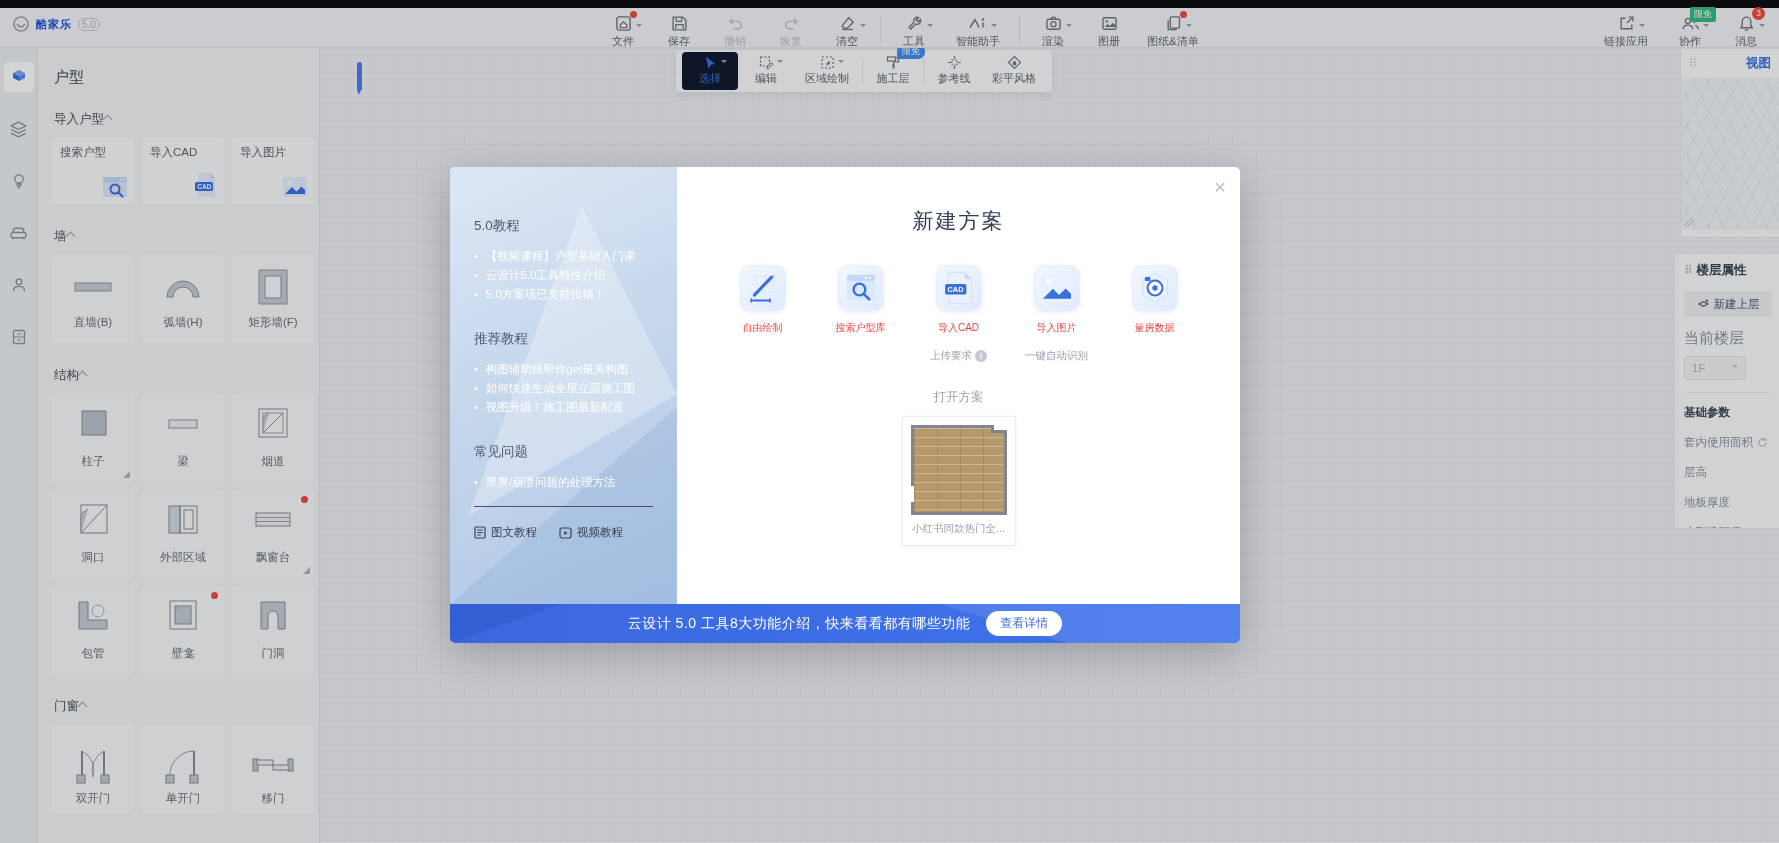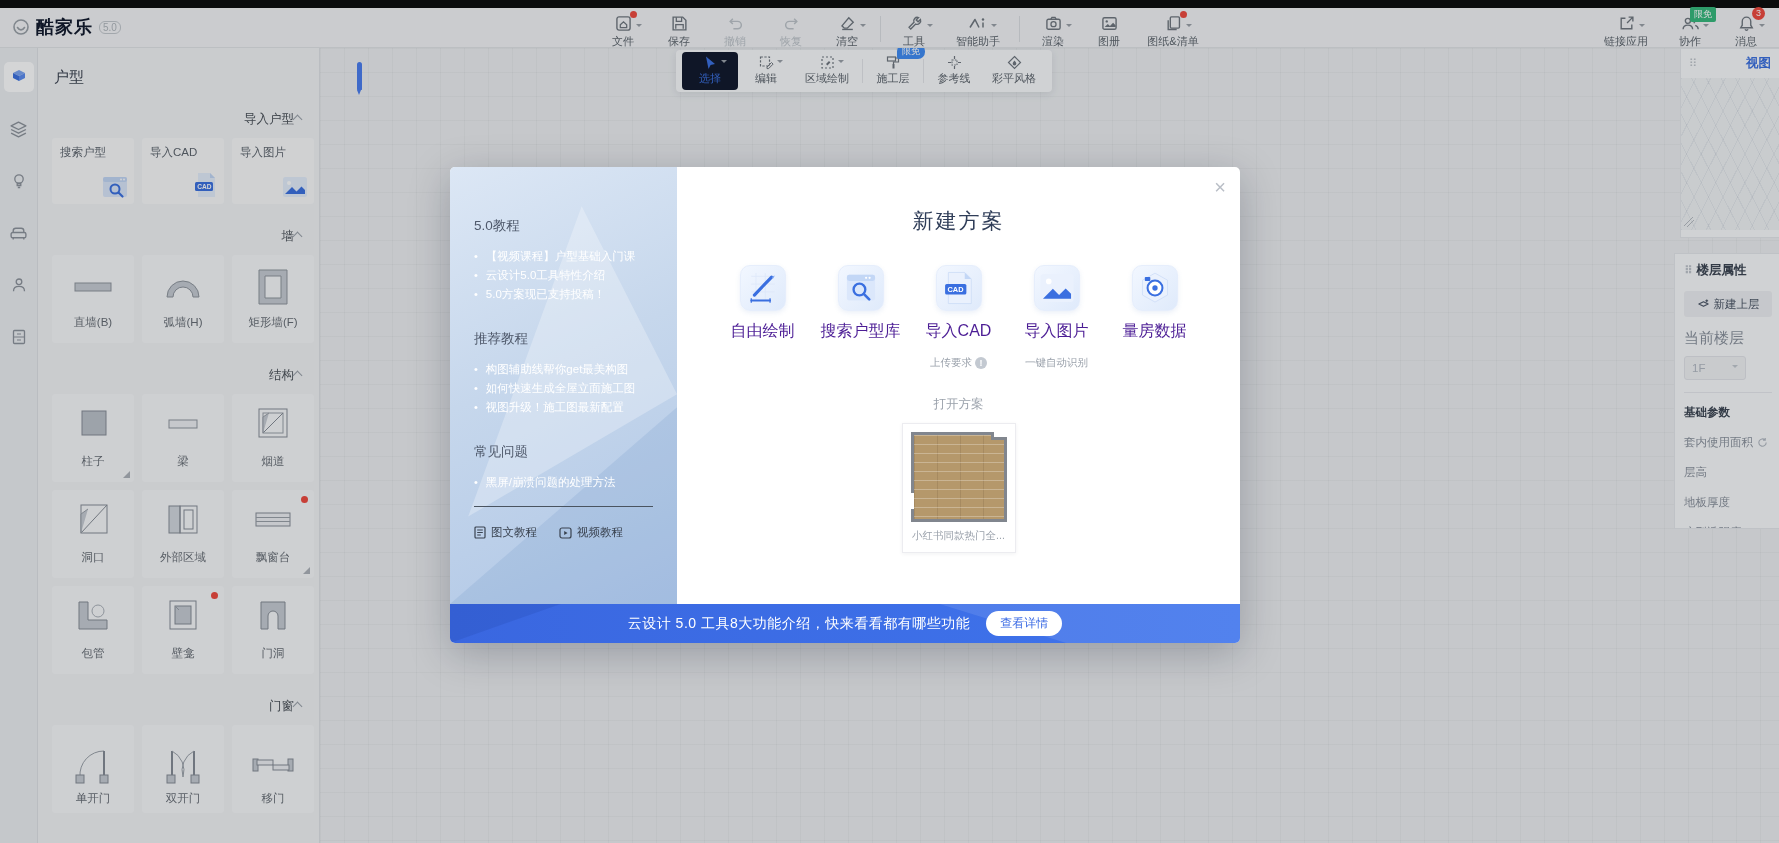--- a/index.html
+++ b/index.html
@@ -6,21 +6,21 @@
   html,body { width:1779px; height:843px; overflow:hidden; }
   body { font-family:"Liberation Sans","DejaVu Sans",sans-serif; background:#f0f1f3; position:relative; color:#555; }
   svg { display:block; }
 
   
   .win-strip { position:absolute; top:0; left:0; right:0; height:8px; background:#0a0a0a; z-index:5; }
 
   
   .topbar { position:absolute; top:8px; left:0; right:0; height:40px; background:#f4f5f7; border-bottom:1px solid #e2e4e7; z-index:10; }
   .logo { position:absolute; left:12px; top:7px; display:flex; align-items:center; gap:6px; color:#8a9097; }
-  .logo-txt { font-size:18px; font-weight:bold; letter-spacing:1px; color:#0f172a;font-family:Liberation Mono, monospace; }
+  .logo-txt { font-size:11px; font-weight:bold; letter-spacing:1px; color:#1d4ed8;font-family:Liberation Mono, monospace; }
   .logo-ver { font-size:10px; border:1px solid #c3c7cc; border-radius:6px; padding:0 3px; color:#b0b5bb; }
   .tb-group { position:absolute; top:2px; display:flex; align-items:flex-start; gap:10px; }
   .tb-center { left:600px; }
   .tb-right { right:10px; }
   .tb-item { position:relative; width:46px; display:flex; flex-direction:column; align-items:center; cursor:pointer; padding-top:4px; }
   .tb-item.wide { width:62px; }
   .tb-item .ic { position:relative; width:20px; height:18px; color:#6f767e; display:flex; align-items:center; justify-content:center; }
   .tb-item .lb { font-size:11px; color:#5d646c; margin-top:2px; white-space:nowrap; }
   .tb-item.disabled .ic, .tb-item.disabled .lb { color:#bfc4ca; }
   .caret { width:0; height:0; border:3.5px solid transparent; border-top-color:#9aa0a8; position:absolute; right:-9px; top:10px; }
@@ -39,21 +39,21 @@
   .badge-blue { position:absolute; top:-8px; right:-4px; background:#3f8cf5; color:#fff; font-size:9px; padding:1px 5px; border-radius:7px 7px 7px 2px; z-index:2; }
 
   
   .rail { position:absolute; left:0; top:48px; bottom:0; width:38px; background:#edeff2; border-right:1px solid #e0e2e6; z-index:8; display:flex; flex-direction:column; align-items:center; padding-top:14px; gap:22px; }
   .rail-item { width:30px; height:30px; display:flex; align-items:center; justify-content:center; color:#8d939b; border-radius:5px; cursor:pointer; }
   .rail-item.sel { background:#ffffff; }
 
   
   .panel { position:absolute; left:38px; top:48px; bottom:0; width:282px; background:#f3f4f6; border-right:1px solid #e0e2e6; z-index:8; padding:0 14px; overflow:hidden; }
   .panel-title { font-size:15px; color:#3c4350; margin:20px 0 0 2px; }
-  .sec-head { display:flex; align-items:center; justify-content:flex-end; font-size:12.5px; color:#4a5057; margin:24px 2px 10px 2px; }
+  .sec-head { display:flex; align-items:center; justify-content:flex-start; font-size:12.5px; color:#4a5057; margin:24px 2px 10px 2px; }
   .chev { width:7px; height:7px; border-left:1.5px solid #9aa0a8; border-top:1.5px solid #9aa0a8; transform:rotate(45deg); margin-right:2px; cursor:pointer; }
   .grid3 { display:grid; grid-template-columns:repeat(3,82px); gap:8px; }
   .imp-card { position:relative; height:66px; background:rgba(255,255,255,.55); border-radius:3px; padding:7px 8px; cursor:pointer; }
   .imp-card .lb { font-size:11.5px; color:#5d646c; }
   .imp-card .cic { position:absolute; right:5px; bottom:5px; }
   .cell { position:relative; height:88px; background:rgba(255,255,255,.45); border-radius:3px; display:flex; flex-direction:column; align-items:center; justify-content:flex-start; padding-top:10px; cursor:pointer; }
   .cell .lb { font-size:11.5px; color:#666c74; margin-top:6px; white-space:nowrap; }
   .cell .red-dot { top:6px; right:6px; }
   .more-tri { position:absolute; right:4px; bottom:4px; width:0; height:0; border-left:7px solid transparent; border-bottom:7px solid #aeb3ba; }
 
@@ -99,21 +99,21 @@
   .ml-links li:before { content:"•"; color:#fff; font-size:11px; }
   .ml-hr { border:none; border-top:1px solid #4a5460; margin:8px 0 18px 0; }
   .ml-foot { display:flex; gap:22px; }
   .ml-foot .fl { display:flex; align-items:center; gap:5px; font-size:11.5px; color:#3a4350; cursor:pointer; }
 
   .m-main { position:absolute; left:227px; right:0; top:0; height:494px; }
   .m-title { text-align:center; margin-top:40px; font-size:21px; font-weight:500; color:#2f3d58; letter-spacing:2px; }
   .m-actions { display:flex; justify-content:center; gap:18px; margin-top:30px; }
   .m-act { width:80px; display:flex; flex-direction:column; align-items:center; cursor:pointer; }
   .act-icon { width:46px; height:46px; border-radius:10px; background:linear-gradient(135deg,#f2f7ff,#dfeafb); border:1px solid #e6eefc; display:flex; align-items:center; justify-content:center; box-shadow:0 2px 5px rgba(90,130,200,.12); }
-  .m-act .lb { font-size:16px; color:#4c1d95; margin-top:10px; white-space:nowrap; }
+  .m-act .lb { font-size:10px; color:#ef4444; margin-top:10px; white-space:nowrap; }
   .m-act .sub { font-size:10.5px; color:#9aa1ab; margin-top:14px; display:flex; align-items:center; gap:3px; white-space:nowrap; }
   .m-open-title { text-align:center; font-size:12.5px; color:#9aa1ab; margin-top:26px; }
   .m-thumb { margin:10px auto 0 auto; width:114px; height:130px; background:#fff; border:1px solid #ececf0; box-shadow:0 1px 4px rgba(20,30,50,.06); padding:8px 8px 4px 8px; cursor:pointer; }
   .thumb-img { width:96px; height:90px; background:
       repeating-linear-gradient(180deg, rgba(255,255,255,.28) 0 1px, transparent 1px 9px),
       repeating-linear-gradient(90deg, rgba(60,40,20,.12) 0 1px, transparent 1px 23px), #b5986b;
       border:3px solid #81868e; position:relative; }
   .thumb-img .notch-l { position:absolute; left:-3px; bottom:10px; width:3px; height:16px; background:#fff; }
   .thumb-img .step-tr { position:absolute; right:-3px; top:-3px; width:16px; height:8px; background:#fff; border-left:3px solid #81868e; border-bottom:3px solid #81868e; }
   .thumb-cap { margin-top:7px; font-size:10.5px; color:#9aa1ab; text-align:center; white-space:nowrap; overflow:hidden; }
@@ -468,35 +468,35 @@
     </div>
   </div>
 
   <div class="sec-head">
     <span>门窗</span>
     <span class="chev"></span>
   </div>
   <div class="grid3">
     <div class="cell">
       <svg width="48" height="50" viewBox="0 0 48 50">
+          <path d="M13 16v26M35 16v26" stroke="#868c95" stroke-width="2"></path>
+          <path d="M13 16a22 22 0 0 1 11 26M35 16a22 22 0 0 0-11 26" fill="none" stroke="#9aa0a8"></path>
+          <rect x="8" y="40" width="8" height="8" fill="#c7ccd3" stroke="#868c95"></rect>
+          <rect x="32" y="40" width="8" height="8" fill="#c7ccd3" stroke="#868c95"></rect>
+        </svg>
+      <span class="lb">双开门</span>
+    </div>
+    <div class="cell">
+      <svg width="48" height="50" viewBox="0 0 48 50">
           <path d="M11 42A24 24 0 0 1 35 16" fill="none" stroke="#9aa0a8"></path>
           <path d="M35 16v26" stroke="#868c95" stroke-width="2"></path>
           <rect x="7" y="40" width="8" height="8" fill="#c7ccd3" stroke="#868c95"></rect>
           <rect x="31" y="40" width="8" height="8" fill="#c7ccd3" stroke="#868c95"></rect>
         </svg>
       <span class="lb">单开门</span>
-    </div>
-    <div class="cell">
-      <svg width="48" height="50" viewBox="0 0 48 50">
-          <path d="M13 16v26M35 16v26" stroke="#868c95" stroke-width="2"></path>
-          <path d="M13 16a22 22 0 0 1 11 26M35 16a22 22 0 0 0-11 26" fill="none" stroke="#9aa0a8"></path>
-          <rect x="8" y="40" width="8" height="8" fill="#c7ccd3" stroke="#868c95"></rect>
-          <rect x="32" y="40" width="8" height="8" fill="#c7ccd3" stroke="#868c95"></rect>
-        </svg>
-      <span class="lb">双开门</span>
     </div>
     <div class="cell">
       <svg width="48" height="50" viewBox="0 0 48 50">
           <rect x="4" y="24" width="5" height="12" fill="#c7ccd3" stroke="#868c95"></rect>
           <rect x="39" y="24" width="5" height="12" fill="#c7ccd3" stroke="#868c95"></rect>
           <rect x="8" y="25" width="16" height="5" fill="#eef0f3" stroke="#868c95"></rect>
           <rect x="24" y="30" width="16" height="5" fill="#eef0f3" stroke="#868c95"></rect>
         </svg>
       <span class="lb">移门</span>
     </div>

